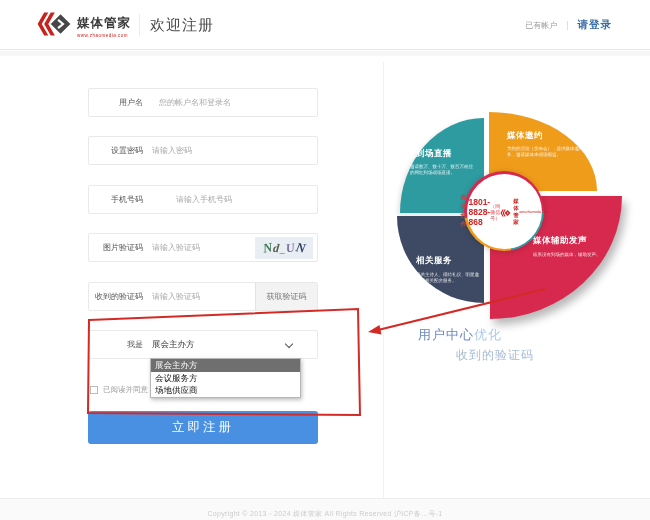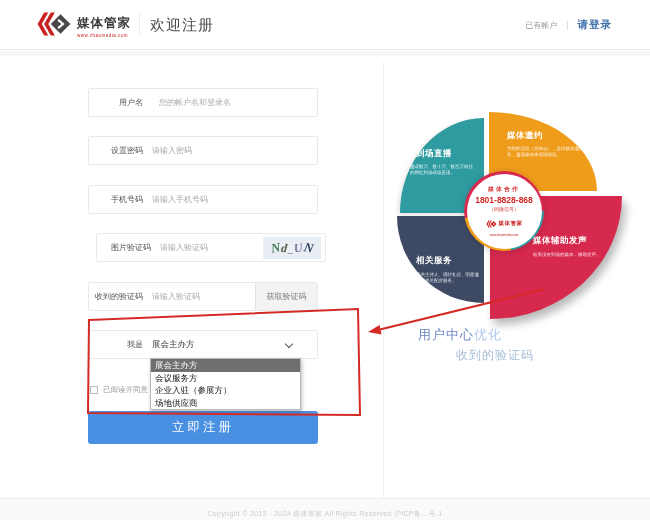--- a/index.html
+++ b/index.html
@@ -18,21 +18,21 @@
   .head-right { position:absolute; right:38px; top:18px; display:flex; align-items:center; }
   .have-account { font-size:8px; color:#9a9a9a; }
   .head-pipe { font-size:9px; color:#d5d5d5; margin:0 9px; }
   .login-link { font-size:10.5px; color:#3a6ca8; font-weight:bold; letter-spacing:1px; cursor:pointer; }
 
   
   .frow { position:absolute; left:88px; width:230px; height:29px; background:#fff; border:1px solid #e9e9e9; border-radius:2px; display:flex; align-items:center; }
   .frow .lbl { width:54px; flex:none; text-align:right; font-size:8px; color:#555; }
   .frow input { border:none; outline:none; background:transparent; margin-left:9px; font-size:8px; color:#333; width:92px; }
   .frow input::placeholder { color:#a9a9a9; }
-  .r1{top:88px;gap:7px;} .r2{top:136px;} .r3{top:185px;} .r4{top:233px;} .r5{top:282px;} .r6{top:330px;}
+  .r1{top:88px;gap:7px;} .r2{top:136px;} .r3{top:185px;gap:24px;} .r4{top:233px;} .r5{top:282px;} .r6{top:330px;}
 
   .captcha-box { position:absolute; right:4px; top:3px; width:58px; height:22px; background:#e9eef4; display:flex; align-items:center; justify-content:center; cursor:pointer; }
   .captcha-box span { font-family:"Liberation Serif", serif; font-style:italic; font-weight:bold; }
   .cch0 { font-size:13px; color:#3f7a52; transform:rotate(-10deg); }
   .cch1 { font-size:12px; color:#5a5a46; transform:rotate(6deg); margin-left:1px; }
   .ccmk { font-size:10px; color:#8a8a8a; font-style:normal; margin:0 1px; }
   .cch2 { font-size:12px; color:#7a6fa0; transform:rotate(-8deg); }
   .cch3 { font-size:13px; color:#2e3f66; transform:rotate(12deg); margin-left:1px; }
 
   .getcode-btn { position:absolute; right:0; top:0; width:62px; height:27px; background:#f3f3f3; border-left:1px solid #e3e3e3; color:#777; font-size:8px; display:flex; align-items:center; justify-content:center; cursor:pointer; }
@@ -63,21 +63,21 @@
   .seg-title { position:absolute; z-index:3; color:#fff; font-weight:bold; font-size:8.5px; letter-spacing:.5px; }
   .seg-desc  { position:absolute; z-index:3; color:rgba(255,255,255,.85); font-size:4.5px; line-height:6px; }
   .t-teal { left:8px; top:48px; }  .d-teal { left:20px; top:64px; width:64px; }
   .t-orange { left:117px; top:30px; } .d-orange { left:117px; top:46px; width:86px; }
   .t-red { left:143px; top:135px; }  .d-red { left:143px; top:152px; width:68px; }
   .t-navy { left:26px; top:155px; }  .d-navy { left:26px; top:172px; width:64px; }
 
   .center-ring { position:absolute; left:74px; top:71px; width:80px; height:80px; border-radius:50%; z-index:5;
     background:conic-gradient(#d6294d 0 90deg, #2e9ba1 90deg 170deg, #f09c1b 170deg 260deg, #d6294d 260deg 360deg);
     padding:2.5px; box-shadow:0 1px 6px rgba(0,0,0,.18); }
-  .center-inner { width:100%; height:100%; background:#fff; border-radius:50%; display:flex; flex-direction:column; align-items:center; justify-content:center; }
+  .center-inner { width:100%; height:100%; background:#fff; border-radius:50%; display:flex; flex-direction:row; align-items:center; justify-content:center; }
   .c-label { font-size:6px; font-weight:bold; color:#d63c3c; letter-spacing:2px; }
   .c-phone { font-size:8.5px; font-weight:bold; color:#d22626; margin-top:1px; }
   .c-note  { font-size:5px; color:#d63c3c; margin-top:1px; }
   .c-logo  { display:flex; align-items:center; margin-top:2px; }
   .c-brand { font-size:5.5px; font-weight:bold; color:#c9211e; margin-left:2px; letter-spacing:.5px; }
   .c-url   { font-size:3px; color:#c9211e; margin-top:1px; }
 
   
   .promo1 { position:absolute; left:418px; top:326px; font-size:13px; letter-spacing:1px; }
   .promo1 .p-dark { color:#6b87c4; }
@@ -127,21 +127,21 @@
 <div class="frow r2">
   <span class="lbl">设置密码</span>
   <input placeholder="请输入密码" style="">
 </div>
 
 <div class="frow r3">
   <span class="lbl">手机号码</span>
   <input placeholder="请输入手机号码" style="">
 </div>
 
-<div class="frow r4" style="position:absolute;margin-left:8px;">
+<div class="frow r4" style="position:absolute;">
   <span class="lbl">图片验证码</span>
   <input placeholder="请输入验证码" style="">
   <div class="captcha-box">
     <span class="cch0">N</span>
     <span class="cch1">d</span>
     <span class="ccmk">_</span>
     <span class="cch2">U</span>
     <span class="cch3">N</span>
   </div>
 </div>
@@ -154,21 +154,20 @@
 
 <div class="frow r6" style="position:absolute;">
   <span class="lbl">我是</span>
   <span class="sel-value">展会主办方</span>
   <span class="caret"></span>
 </div>
 
 <div class="droplist">
   <div class="dopt sel">展会主办方</div>
   <div class="dopt">会议服务方</div>
-  <div class="dopt">企业入驻（参展方）</div>
   <div class="dopt">场地供应商</div>
 </div>
 
 <div class="agree-row">
   <span class="cb"></span>
   <span class="agree-text">已阅读并同意《</span>
 </div>
 
 <button class="submit-btn">立即注册</button>
 

